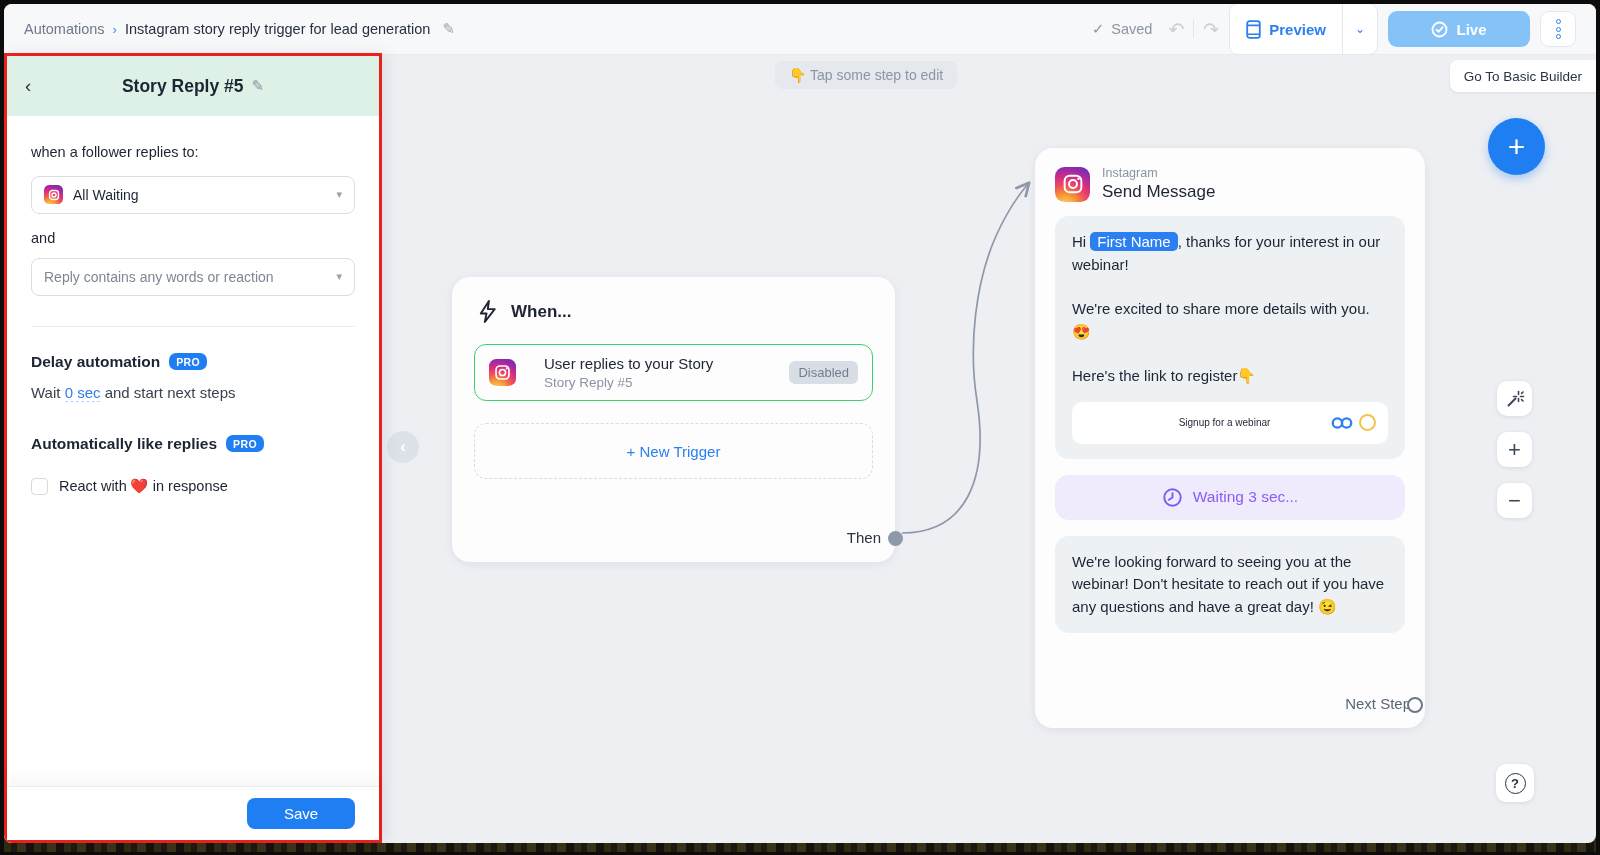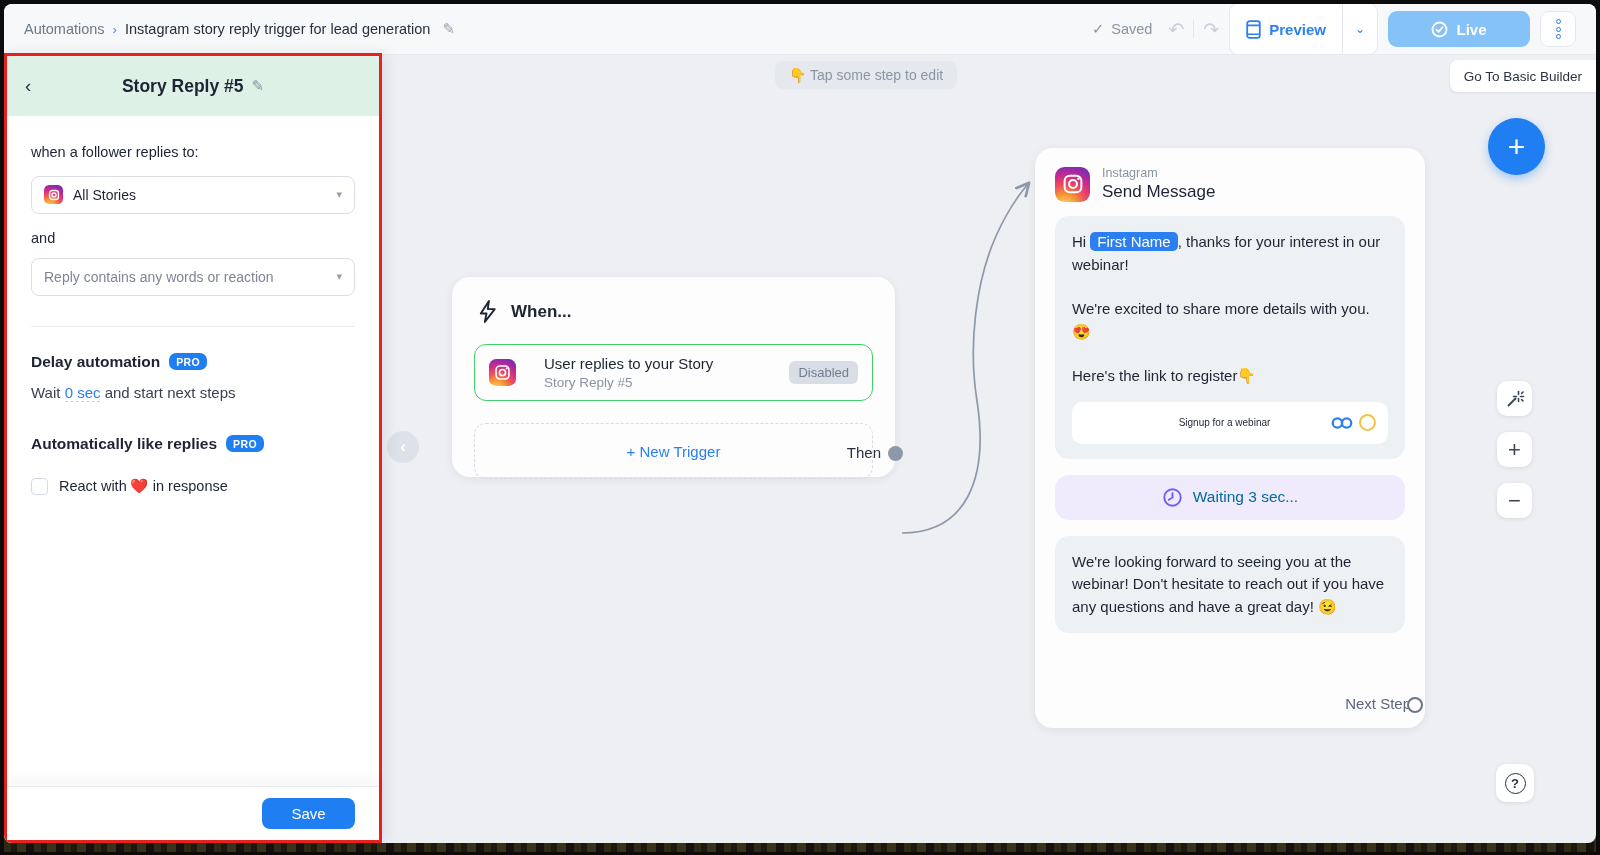--- a/index.html
+++ b/index.html
@@ -52,21 +52,21 @@
   .tool.help { top:709px; width:38px; height:38px; left:1492px; }
   .help-ring { width:21px; height:21px; border:1.7px solid #2a3342; border-radius:50%; display:flex; align-items:center; justify-content:center; font-size:13px; font-weight:bold; color:#2a3342; }
   .collapse { position:absolute; left:383px; top:376px; width:32px; height:32px; border-radius:50%;
     background:#dde2ea; color:#fff; display:flex; align-items:center; justify-content:center; font-size:17px; font-weight:bold; cursor:pointer; }
 
   
   .connector { position:absolute; inset:0; width:100%; height:100%; pointer-events:none; z-index:3; }
 
   
   .card { background:#fdfdfe; border-radius:18px; box-shadow:0 2px 10px rgba(25,35,60,.07); position:absolute; z-index:2; }
-  .when-card { left:448px; top:222px; width:443px; height:200px; cursor:pointer; }
+  .when-card { left:448px; top:222px; width:443px; height:285px; cursor:pointer; }
   .when-head { display:flex; align-items:center; gap:12px; padding:22px 24px 18px; }
   .when-title { font-size:17px; font-weight:bold; color:#1d2433; }
   .trigger-row { margin:2px 22px 0; border:1.5px solid #3fd06a; border-radius:12px; padding:10px 14px;
     display:flex; align-items:center; gap:28px; cursor:pointer; }
   .trigger-texts { display:flex; flex-direction:column; gap:3px; }
   .trigger-title { font-size:15px; color:#1d2433; }
   .trigger-sub { font-size:13.5px; color:#8a93a2; }
   .badge-disabled { margin-left:auto; background:#d9dee6; color:#717d8e; font-size:13px; border-radius:6px; padding:4px 9px; }
   .new-trigger { margin:22px 22px 0; border:1.5px dashed #d7dce3; border-radius:12px; height:56px;
     display:flex; align-items:center; justify-content:center; color:#2b7ff0; font-size:15px; cursor:pointer; }
@@ -81,21 +81,21 @@
   .msg-action { font-size:17px; color:#1d2433; }
   .bubble { margin:0 20px; background:#eef1f4; border-radius:14px; padding:15px 17px; font-size:15px; color:#1d2433; line-height:1.5; }
   .bubble p + p { margin-top:22px; }
   .token { background:#2b7ff0; color:#fff; border-radius:5px; padding:1px 7px; }
   .signup-btn { margin-top:14px; background:#fff; border-radius:10px; height:42px; display:flex; align-items:center;
     padding:0 12px; cursor:pointer; position:relative; }
   .signup-label { flex:1; text-align:center; font-size:10px; color:#1d2433; padding-left:34px; }
   .signup-icons { display:flex; align-items:center; gap:6px; }
   .yellow-ring { width:17px; height:17px; border:2.5px solid #f2c44d; border-radius:50%; background:#fff; }
   .wait-chip { margin:16px 20px 0; background:#f0ebfc; border-radius:14px; height:45px;
-    display:flex; align-items:center; justify-content:center; gap:10px; font-size:15.5px; color:#0369a1; cursor:pointer; }
+    display:flex; align-items:center; justify-content:center; gap:10px; font-size:15.5px; color:#8b5cf6; cursor:pointer; }
   .bubble2 { margin-top:16px; }
   .next-wrap { position:absolute; right:14px; bottom:16px; display:flex; align-items:center; gap:9px; }
   .next-label { font-size:15px; color:#5b6678; }
   .next-ring { width:16px; height:16px; border:2px solid #6b7689; border-radius:50%; background:#fdfdfe; cursor:pointer; position:absolute; right:-12px; top:2px; }
 
   
   .sidebar { position:absolute; left:0; top:49px; bottom:0; width:378px; background:#fff;
     border:3px solid #e8211c; z-index:10; box-shadow:4px 0 14px rgba(20,30,50,.08); display:flex; flex-direction:column; }
   .sb-head { background:#ddf1e6; height:60px; display:flex; align-items:center; justify-content:center; position:relative; flex:0 0 auto; }
   .sb-back { position:absolute; left:18px; font-size:19px; color:#2a3342; cursor:pointer; }
@@ -113,21 +113,21 @@
   .sec-title { font-size:15.5px; font-weight:bold; color:#1d2433; display:flex; align-items:center; gap:9px; }
   .pro { background:#1f7ff2; color:#fff; font-size:10.5px; font-weight:bold; border-radius:7px; padding:3px 7px 2px; letter-spacing:.4px; }
   .wait-line { margin-top:13px; font-size:15px; color:#3a4150; }
   .wait-link { color:#2b7ff0; border-bottom:1px dashed #b9d4f7; cursor:pointer; }
   .sec2 { margin-top:34px; }
   .check-row { margin-top:25px; display:flex; align-items:flex-start; gap:11px; }
   .checkbox { width:17px; height:17px; border:1.5px solid #d4dae2; border-radius:4px; background:#fff; cursor:pointer; flex:0 0 auto; }
   .check-label { font-size:14.5px; color:#1d2433; }
   .sb-foot { flex:0 0 auto; border-top:1px solid #e9ecf0; padding:11px 24px; display:flex; justify-content:flex-end;
     box-shadow:0 -8px 12px rgba(30,40,60,.04); }
-  .btn-save { background:#1f7ff2; color:#fff; border:none; border-radius:8px; height:31px; width:93px;
+  .btn-save { background:#1f7ff2; color:#fff; border:none; border-radius:8px; height:31px; width:108px;
     font-size:15px; font-family:inherit; cursor:pointer; }
 
   .ig { border-radius:27%; background:radial-gradient(circle at 28% 115%, #fdd36f 6%, #f59331 28%, #ee4f5e 46%, #d62f7f 62%, #9b29a8 80%, #6d2fb0 95%);
     display:flex; align-items:center; justify-content:center; flex:0 0 auto; }
   svg { display:block; }
 </style>
 </head>
 <body>
 
 <div class="wallpaper"></div>
@@ -301,21 +301,21 @@
         <div>when a follower replies to:</div>
       </div>
 
       <div class="select">
         <span class="ig" style="width:19px;height:19px;">
           <svg width="12" height="12" viewBox="0 0 20 20">
             <rect x="2.6" y="2.6" width="14.8" height="14.8" rx="4.6" fill="none" stroke="#fff" stroke-width="2.3"></rect>
             <circle cx="10" cy="10" r="3.4" fill="none" stroke="#fff" stroke-width="2.3"></circle>
           </svg>
         </span>
-        <span class="lbl">All Stories</span>
+        <span class="lbl">All Waiting</span>
         <span class="caret">▾</span>
       </div>
 
       <div class="and">and</div>
 
       <div class="select">
         <span class="lbl muted">Reply contains any words or reaction</span>
         <span class="caret">▾</span>
       </div>
 

